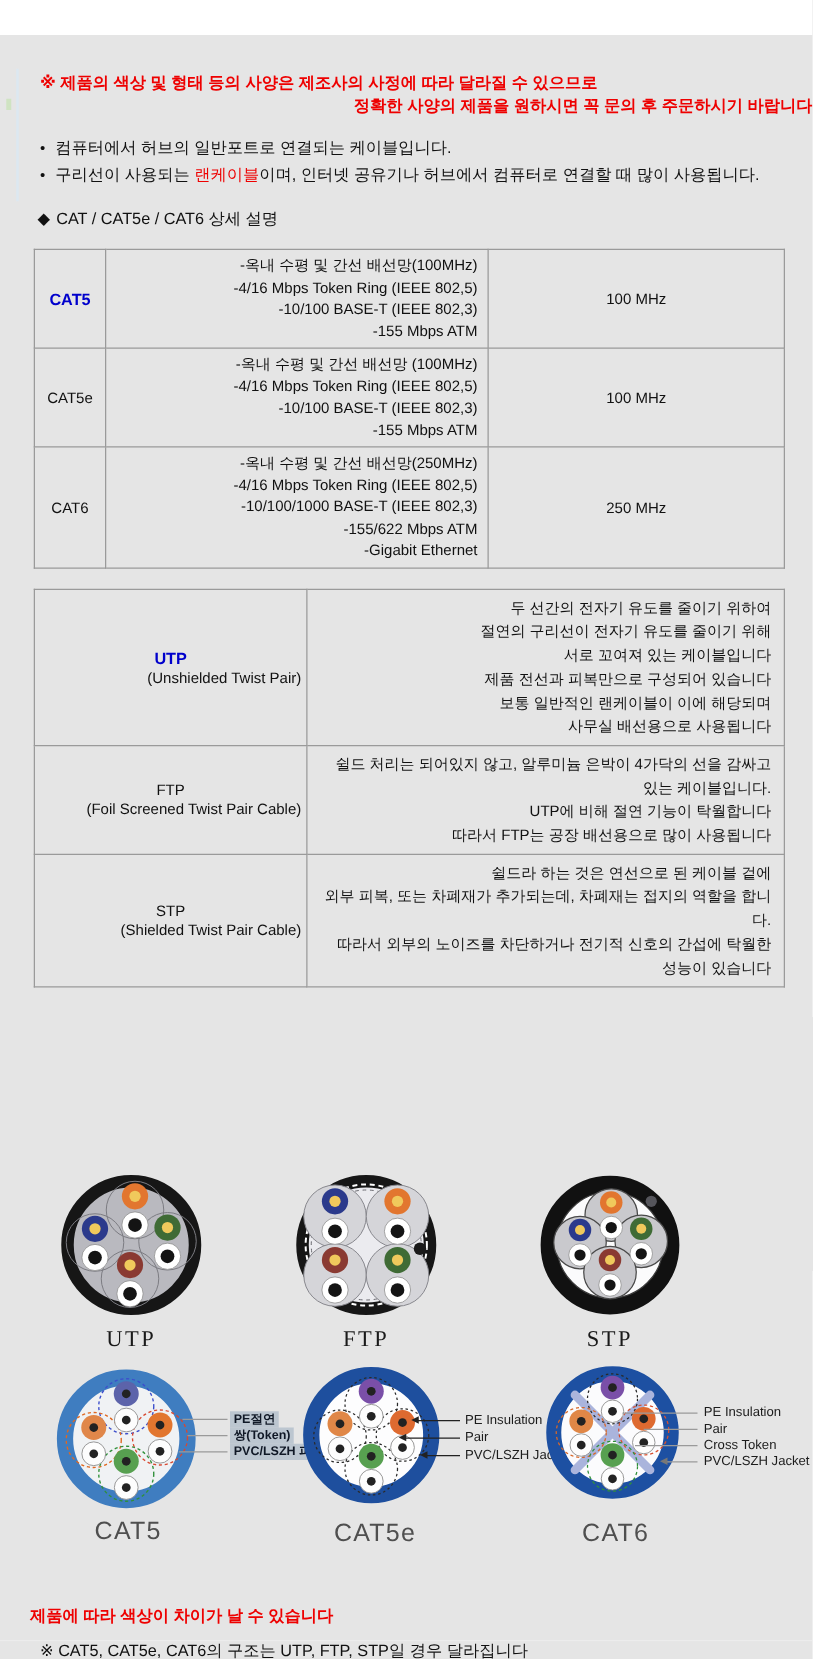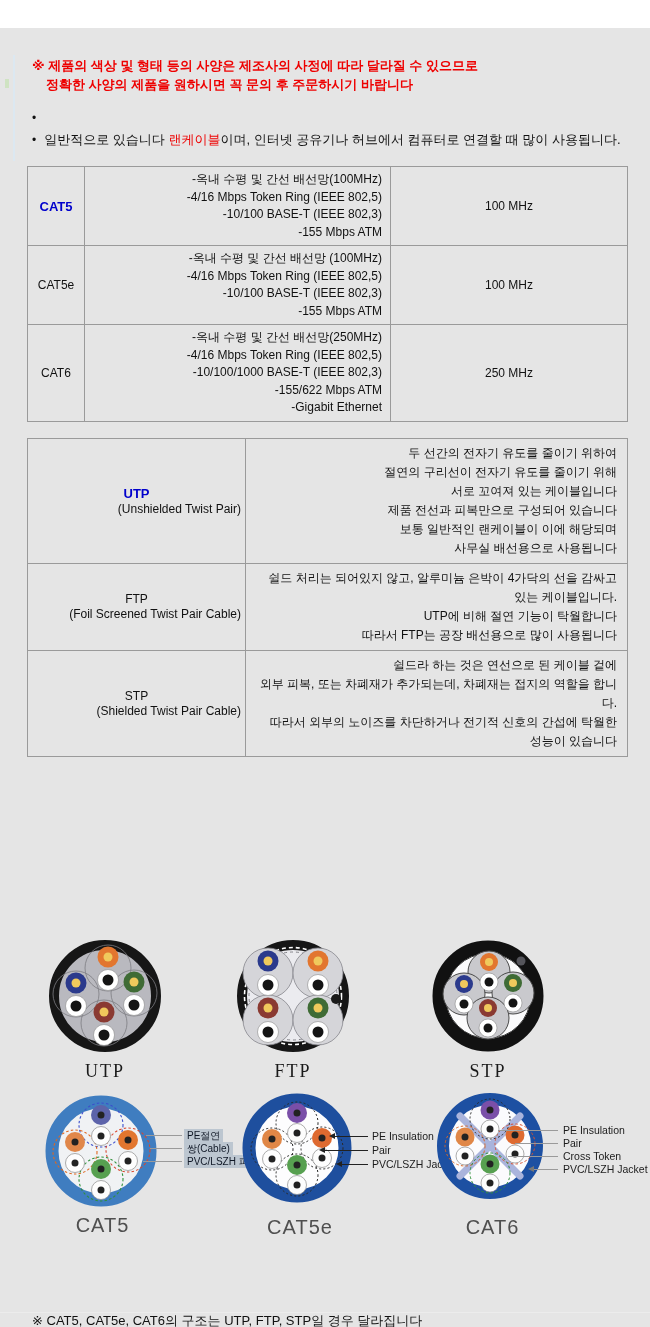--- a/index.html
+++ b/index.html
@@ -9,21 +9,21 @@
   }
   *{box-sizing:border-box;margin:0;padding:0;}
   body{background:#fff;font-family:"Liberation Sans","DejaVu Sans",sans-serif;color:#111;}
   .page{position:relative;width:650px;height:1323px;overflow:hidden;background:#e5e5e5;margin-top:28px;}
 
   
   .edge-line{position:absolute;left:13px;top:27px;width:2px;height:106px;background:#dce8f1;}
   .edge-tick{position:absolute;left:5px;top:51px;width:4px;height:9px;background:#cfe3c2;}
 
   .notice{margin:28px 0 0 32px;font-size:13px;font-weight:bold;line-height:19px;color:var(--accent-red);}
-  .notice .l2{padding-left:14px;}
+  .notice .l2{padding-left:14px;text-align:right;}
 
   .bullets{margin:13px 0 0 30px;list-style:none;}
   .bullets li{font-size:13px;line-height:22px;display:flex;align-items:baseline;}
   .bullet-dot{font-size:12px;margin:0 8px 0 2px;color:#111;}
   .inline-red{color:var(--accent-red);}
 
   .section-header{margin-left:30px;font-size:13px;color:#111;}
   .sh1{margin-top:15px;}
   .sh2{margin-top:18px;}
   .sh3{margin-top:40px;}
@@ -44,21 +44,21 @@
 
   
   .diag{position:absolute;}
   .caption-serif{position:absolute;font-family:"Liberation Serif","DejaVu Serif",serif;font-size:18px;letter-spacing:2px;color:#1a1a1a;text-align:center;}
   .caption-sans{position:absolute;font-size:20px;color:#4f4f4f;letter-spacing:1px;text-align:center;}
   .lead{position:absolute;height:1px;background:#9a9a9a;}
   .lead-dark{background:#222;}
   .arrow-left{position:absolute;width:0;height:0;border-top:3px solid transparent;border-bottom:3px solid transparent;border-right:6px solid #222;}
   .arrow-gray{border-right-color:#777;}
   .co-label{position:absolute;font-size:10px;line-height:13px;color:#101826;white-space:nowrap;}
-  .co-hl{background:rgba(154,173,191,0.55);padding:0 3px;font-weight:normal;}
+  .co-hl{background:rgba(154,173,191,0.55);padding:0 3px;font-weight:bold;}
   .co-plain{color:#1c1c1c;font-size:10.5px;}
 
   .footer-note{position:absolute;left:32px;top:1284px;font-size:13px;color:#111;}
   .footer-warning{position:absolute;left:24px;top:1256px;font-size:13px;font-weight:bold;color:var(--accent-red);}
   .divider{position:absolute;left:0;top:1284px;width:650px;height:1px;background:#ececec;}
 </style>
 </head>
 <body>
 
 <div class="page">
@@ -67,27 +67,31 @@
   <div class="edge-tick"></div>
 
   <div class="notice">
     <div class="l1">※ 제품의 색상 및 형태 등의 사양은 제조사의 사정에 따라 달라질 수 있으므로</div>
     <div class="l2">정확한 사양의 제품을 원하시면 꼭 문의 후 주문하시기 바랍니다</div>
   </div>
 
   <ul class="bullets">
     <li>
       <span class="bullet-dot">•</span>
+      <span>컴퓨터에서 허브의 일반포트로 연결되는 케이블입니다.</span>
     </li>
     <li>
       <span class="bullet-dot">•</span>
-      <span><span>일반적으로 있습니다 </span><span class="inline-red">랜케이블</span><span>이며, 인터넷 공유기나 허브에서 컴퓨터로 연결할 때 많이 사용됩니다.</span></span>
+      <span><span>구리선이 사용되는 </span><span class="inline-red">랜케이블</span><span>이며, 인터넷 공유기나 허브에서 컴퓨터로 연결할 때 많이 사용됩니다.</span></span>
     </li>
   </ul>
 
+  <div class="section-header sh1">
+    <span class="diamond">◆</span><span>CAT / CAT5e / CAT6 상세 설명</span>
+  </div>
 
   <table class="t1">
     <tbody>
     <tr>
       <td class="c-name"><span class="blue-name">CAT5</span></td>
       <td class="c-usage ml">-옥내 수평 및 간선 배선망(100MHz)
 -4/16 Mbps Token Ring (IEEE 802,5)
 -10/100 BASE-T (IEEE 802,3)
 -155 Mbps ATM</td>
       <td class="c-speed">100 MHz</td>
@@ -267,21 +271,21 @@
         <circle cx="61" cy="78" r="3.5" fill="#222"></circle>
       <circle cx="61" cy="99" r="9.5" fill="#fdfdfd" stroke="#8a8a8a" stroke-width="0.7"></circle>
         <circle cx="61" cy="99" r="3.5" fill="#222"></circle>
     </g>
   </svg>
   <div class="caption-sans" style="left:40px;top:1186px;width:125px">CAT5</div>
   <div class="lead" style="left:146px;top:1107px;width:36px"></div>
   <div class="lead" style="left:150px;top:1120px;width:32px"></div>
   <div class="lead" style="left:143px;top:1133px;width:39px"></div>
   <span class="co-label co-hl" style="left:184px;top:1101px">PE절연</span>
-  <span class="co-label co-hl" style="left:184px;top:1114px">쌍(Cable)</span>
+  <span class="co-label co-hl" style="left:184px;top:1114px">쌍(Token)</span>
   <span class="co-label co-hl" style="left:184px;top:1127px">PVC/LSZH 피복</span>
 
   <svg class="diag" style="left:240px;top:1058px" width="120" height="125" viewBox="0 0 120 125">
     <circle cx="57" cy="62" r="48" fill="#fdfdfe" stroke="var(--cat5e-ring)" stroke-width="13"></circle>
     <g fill="none" stroke="#2a2a2a" stroke-width="1" stroke-dasharray="2 2.2">
       <circle cx="57" cy="37" r="21"></circle>
         <circle cx="32" cy="63" r="21"></circle>
         <circle cx="82" cy="62" r="21"></circle>
         <circle cx="57" cy="89" r="21"></circle>
     </g>
@@ -351,15 +355,16 @@
   <div class="lead" style="left:515px;top:1115px;width:43px"></div>
   <div class="lead" style="left:508px;top:1128px;width:50px"></div>
   <div class="lead" style="left:533px;top:1141px;width:25px"></div>
   <div class="arrow-left arrow-gray" style="left:528px;top:1138px"></div>
   <span class="co-label co-plain" style="left:563px;top:1096px">PE Insulation</span>
   <span class="co-label co-plain" style="left:563px;top:1109px">Pair</span>
   <span class="co-label co-plain" style="left:563px;top:1122px">Cross Token</span>
   <span class="co-label co-plain" style="left:563px;top:1135px">PVC/LSZH Jacket</span>
 
   <div class="footer-note">※ CAT5, CAT5e, CAT6의 구조는 UTP, FTP, STP일 경우 달라집니다</div>
+  <div class="footer-warning">제품에 따라 색상이 차이가 날 수 있습니다</div>
   <div class="divider"></div>
 
 </div>
 
 </body></html>

